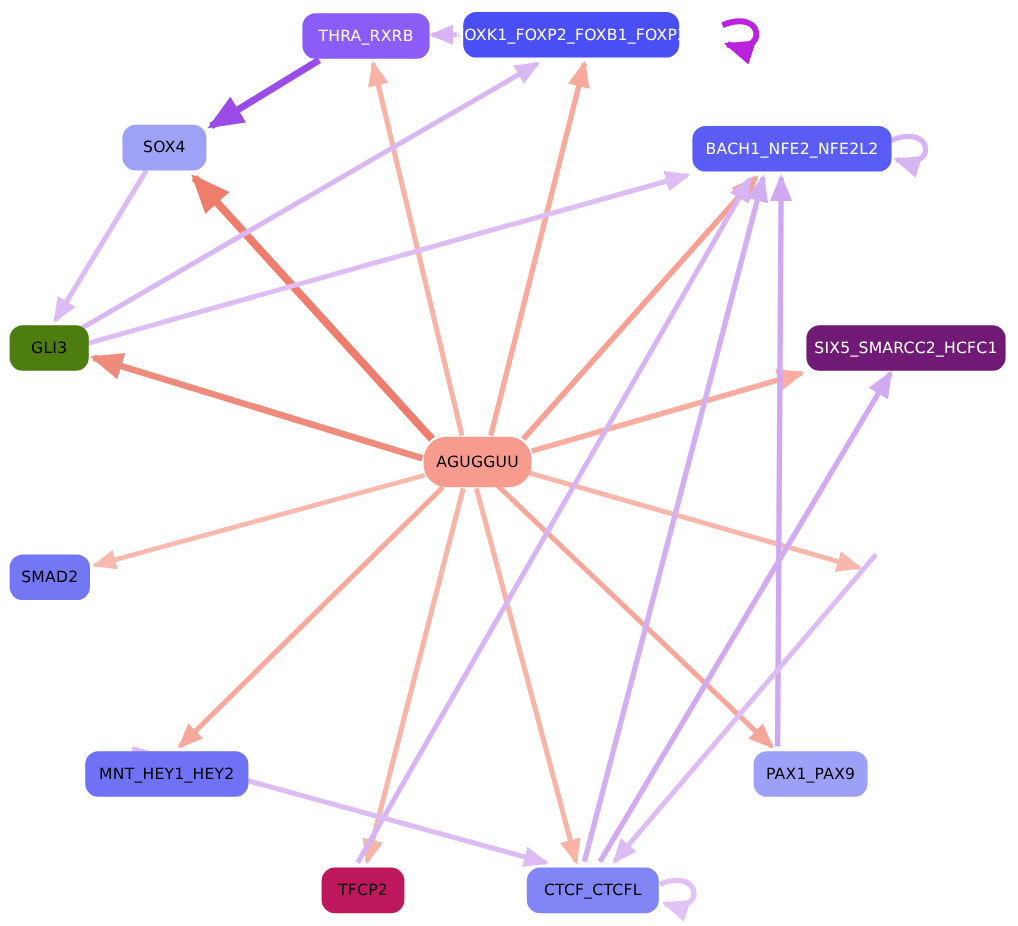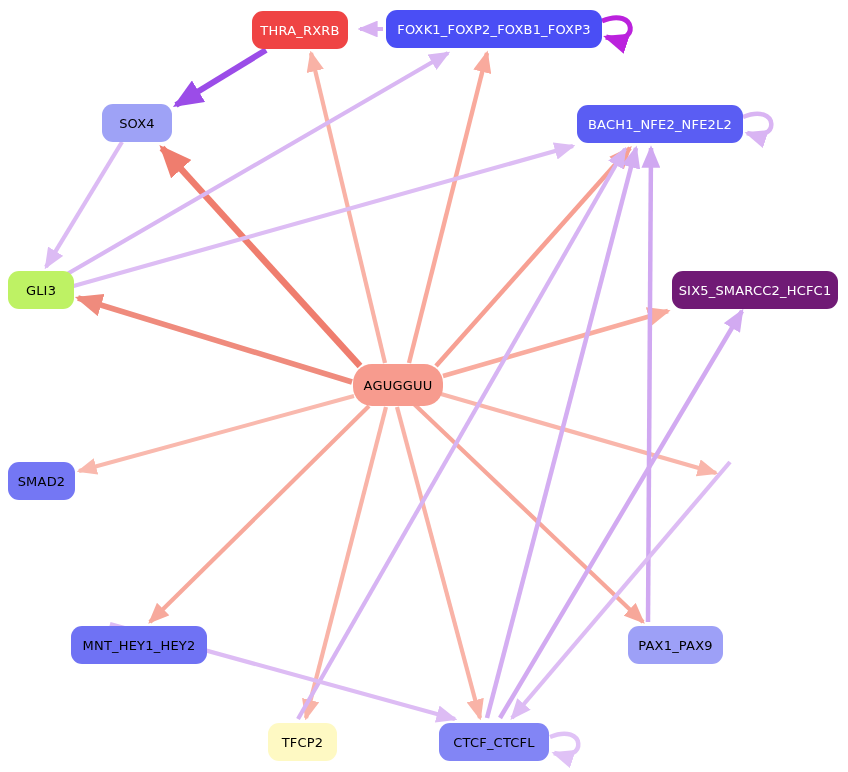--- a/index.html
+++ b/index.html
@@ -207,50 +207,50 @@
         <line x1="298" y1="719" x2="625" y2="149" stroke="#d7b4f3" stroke-width="4.2" stroke-linecap="butt" marker-end="url(#arw23)"></line>
       </g>
       <g>
         <line x1="500" y1="718" x2="742" y2="311" stroke="#d2aaf1" stroke-width="4.5" stroke-linecap="butt" marker-end="url(#arw24)"></line>
       </g>
       <g>
         <line x1="110" y1="624" x2="455" y2="719" stroke="#ddbcf4" stroke-width="4.2" stroke-linecap="butt" marker-end="url(#arw25)"></line>
       </g>
     </svg>
   <div id="node-layer">
-      <div class="node" style="left: 252px; top: 11px; width: 96px; height: 38px; background: #ef4444; color: rgb(255, 255, 255); font-size: 13px;">
+      <div class="node" style="left: 252px; top: 11px; width: 106px; height: 38px; background: #8b5cf6; color: rgb(255, 255, 255); font-size: 13px;">
         <span class="node-label">THRA_RXRB</span>
       </div>
-      <div class="node" style="left: 386px; top: 10px; width: 216px; height: 38px; background: rgb(74, 78, 245); color: rgb(255, 255, 255); font-size: 13px;">
+      <div class="node" style="left: 386px; top: 10px; width: 180px; height: 38px; background: rgb(74, 78, 245); color: rgb(255, 255, 255); font-size: 13px;">
         <span class="node-label">FOXK1_FOXP2_FOXB1_FOXP3</span>
       </div>
       <div class="node" style="left: 102px; top: 104px; width: 70px; height: 38px; background: rgb(158, 162, 246); color: rgb(0, 0, 0); font-size: 13px;">
         <span class="node-label">SOX4</span>
       </div>
       <div class="node" style="left: 577px; top: 105px; width: 166px; height: 38px; background: rgb(90, 93, 243); color: rgb(255, 255, 255); font-size: 13px;">
         <span class="node-label">BACH1_NFE2_NFE2L2</span>
       </div>
-      <div class="node" style="left: 8px; top: 271px; width: 66px; height: 38px; background: #bef264; color: rgb(0, 0, 0); font-size: 13px;">
+      <div class="node" style="left: 8px; top: 271px; width: 66px; height: 38px; background: #4d7c0f; color: rgb(0, 0, 0); font-size: 13px;">
         <span class="node-label">GLI3</span>
       </div>
       <div class="node" style="left: 672px; top: 271px; width: 166px; height: 38px; background: #701a75; color: rgb(255, 255, 255); font-size: 13px;">
         <span class="node-label">SIX5_SMARCC2_HCFC1</span>
       </div>
       <div class="node" style="left: 353px; top: 364px; width: 90px; height: 42px; background: rgb(247, 155, 142); color: rgb(0, 0, 0); font-size: 13px; border-radius: 19px;">
         <span class="node-label">AGUGGUU</span>
       </div>
       <div class="node" style="left: 8px; top: 462px; width: 67px; height: 38px; background: rgb(116, 119, 244); color: rgb(0, 0, 0); font-size: 13px;">
         <span class="node-label">SMAD2</span>
       </div>
       <div class="node" style="left: 71px; top: 626px; width: 136px; height: 38px; background: rgb(111, 114, 244); color: rgb(0, 0, 0); font-size: 13px;">
         <span class="node-label">MNT_HEY1_HEY2</span>
       </div>
       <div class="node" style="left: 628px; top: 626px; width: 95px; height: 38px; background: rgb(157, 160, 247); color: rgb(0, 0, 0); font-size: 13px;">
         <span class="node-label">PAX1_PAX9</span>
       </div>
-      <div class="node" style="left: 268px; top: 723px; width: 69px; height: 38px; background: #fef9c3; color: rgb(0, 0, 0); font-size: 13px;">
+      <div class="node" style="left: 268px; top: 723px; width: 69px; height: 38px; background: #be185d; color: rgb(0, 0, 0); font-size: 13px;">
         <span class="node-label">TFCP2</span>
       </div>
       <div class="node" style="left: 439px; top: 723px; width: 110px; height: 38px; background: rgb(130, 133, 245); color: rgb(0, 0, 0); font-size: 13px;">
         <span class="node-label">CTCF_CTCFL</span>
       </div>
     </div>
 </div>
 
 </body></html>

